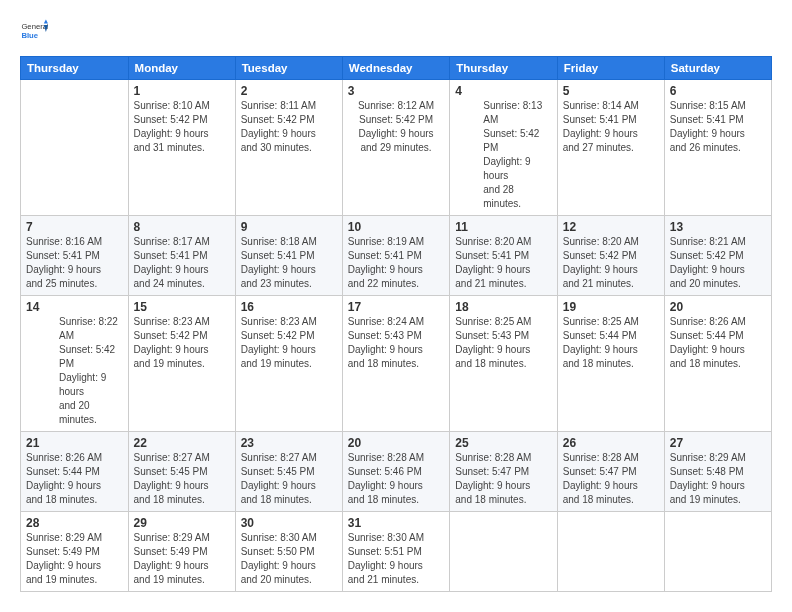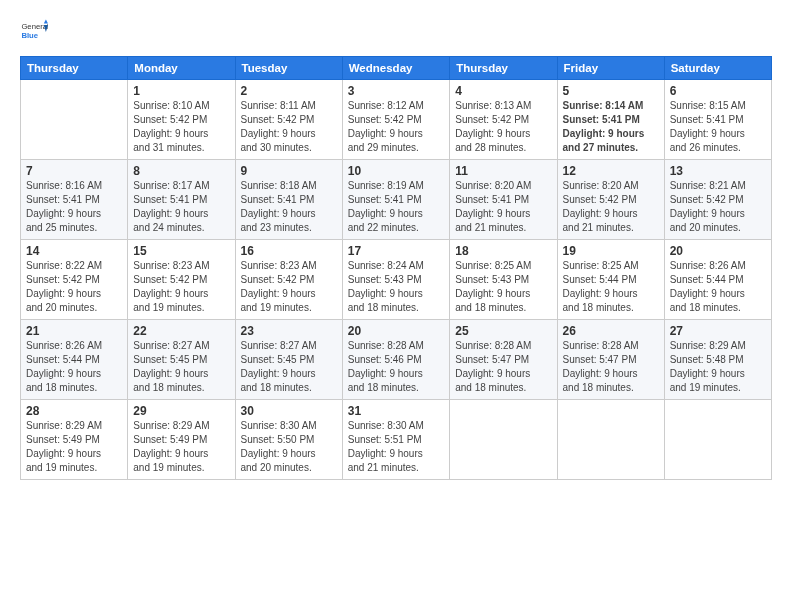--- a/index.html
+++ b/index.html
@@ -129,35 +129,35 @@
           </td>
           <td>
             <span class="day-num">2</span>
             <div class="day-info" style="white-space: pre-line;">Sunrise: 8:11 AM
 Sunset: 5:42 PM
 Daylight: 9 hours
 and 30 minutes.</div>
           </td>
           <td>
             <span class="day-num">3</span>
-            <div class="day-info" style="white-space: pre-line;">Sunrise: 8:12 AM
+            <div class="day-info" style="white-space: pre-line; text-align: center;">Sunrise: 8:12 AM
 Sunset: 5:42 PM
 Daylight: 9 hours
 and 29 minutes.</div>
           </td>
           <td>
             <span class="day-num">4</span>
-            <div class="day-info" style="white-space: pre-line;">Sunrise: 8:13 AM
+            <div class="day-info" style="white-space: pre-line; margin-left: 28px;">Sunrise: 8:13 AM
 Sunset: 5:42 PM
 Daylight: 9 hours
 and 28 minutes.</div>
           </td>
           <td>
             <span class="day-num">5</span>
-            <div class="day-info" style="white-space: pre-line; font-weight: bold;">Sunrise: 8:14 AM
+            <div class="day-info" style="white-space: pre-line;">Sunrise: 8:14 AM
 Sunset: 5:41 PM
 Daylight: 9 hours
 and 27 minutes.</div>
           </td>
           <td>
             <span class="day-num">6</span>
             <div class="day-info" style="white-space: pre-line;">Sunrise: 8:15 AM
 Sunset: 5:41 PM
 Daylight: 9 hours
 and 26 minutes.</div>
@@ -210,21 +210,21 @@
             <span class="day-num">13</span>
             <div class="day-info" style="white-space: pre-line;">Sunrise: 8:21 AM
 Sunset: 5:42 PM
 Daylight: 9 hours
 and 20 minutes.</div>
           </td>
         </tr>
         <tr>
           <td>
             <span class="day-num">14</span>
-            <div class="day-info" style="white-space: pre-line;">Sunrise: 8:22 AM
+            <div class="day-info" style="white-space: pre-line; margin-left: 33px;">Sunrise: 8:22 AM
 Sunset: 5:42 PM
 Daylight: 9 hours
 and 20 minutes.</div>
           </td>
           <td>
             <span class="day-num">15</span>
             <div class="day-info" style="white-space: pre-line;">Sunrise: 8:23 AM
 Sunset: 5:42 PM
 Daylight: 9 hours
 and 19 minutes.</div>

